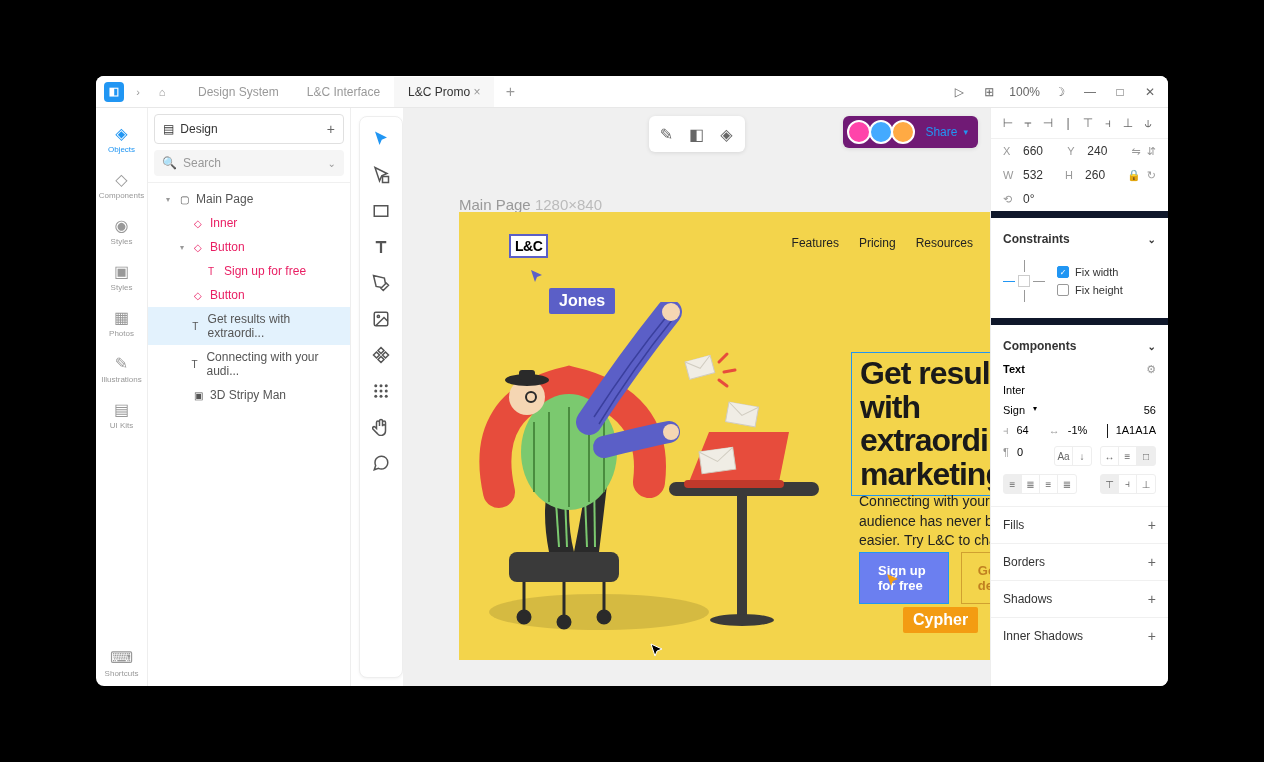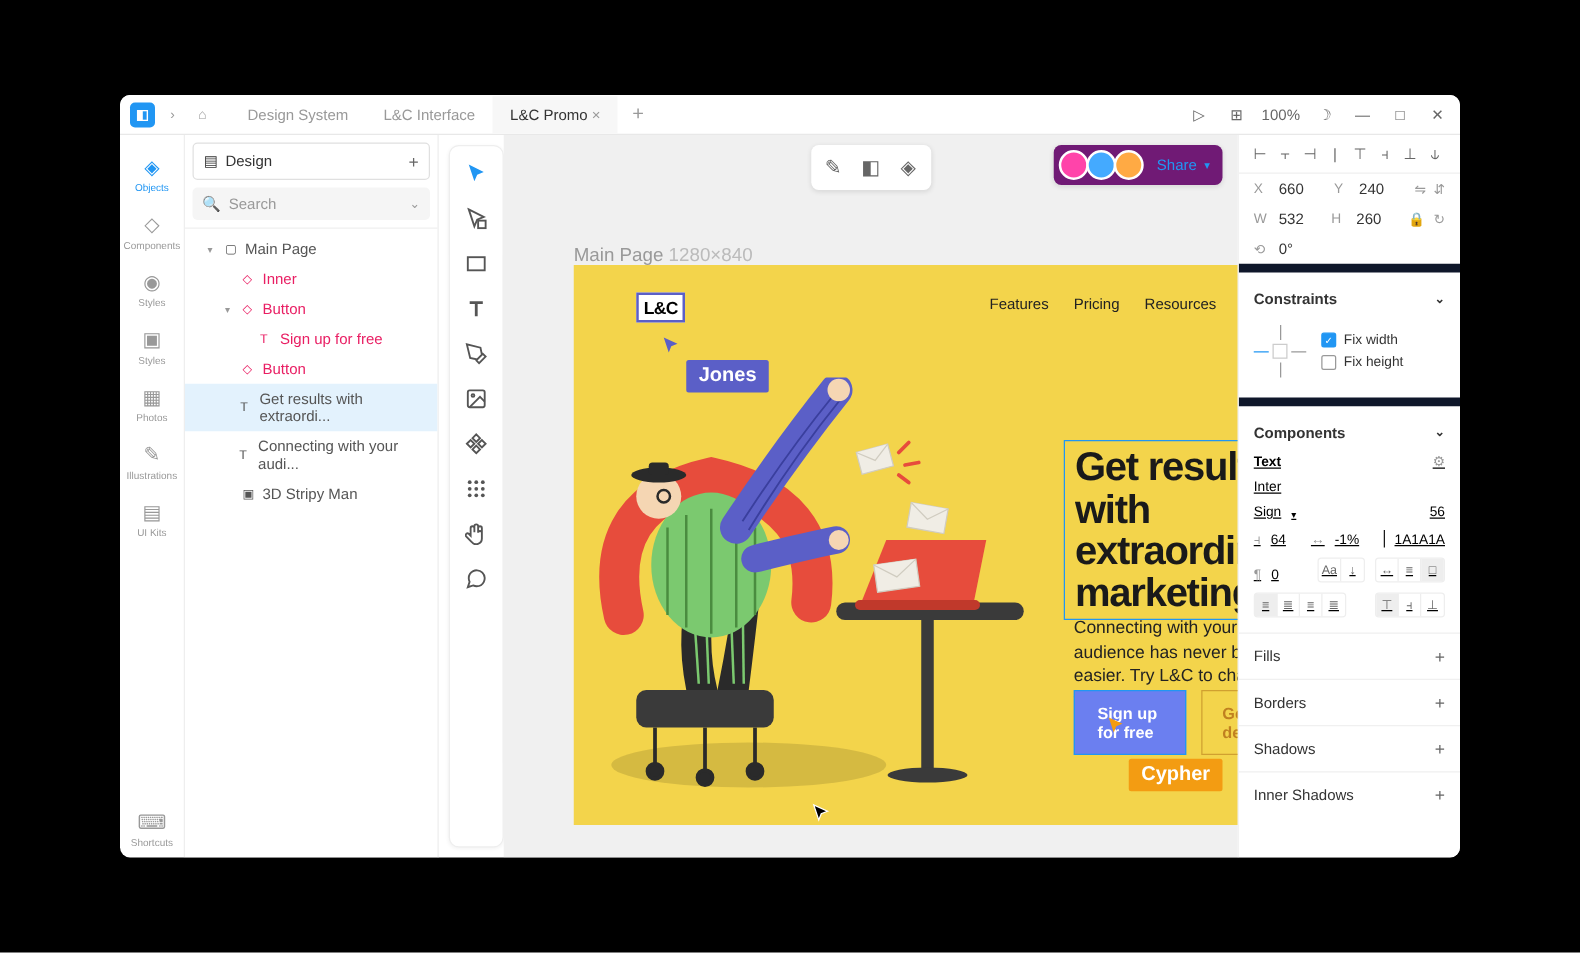--- a/index.html
+++ b/index.html
@@ -71,21 +71,21 @@
 .prop-label{color:#999;width:14px;font-size:11px;}
 .prop-val{color:#333;flex:1;font-size:12px;}
 .prop-icon{color:#999;cursor:pointer;font-size:11px;}
 .constraints-box{display:flex;align-items:center;padding:8px 12px;gap:12px;}
 .constraint-widget{width:42px;height:42px;position:relative;}
 .cw-line{position:absolute;background:#999;}
 .check-row{display:flex;align-items:center;gap:6px;font-size:11px;color:#333;padding:3px 0;}
 .check-box{width:12px;height:12px;border:1px solid #999;border-radius:2px;display:flex;align-items:center;justify-content:center;font-size:8px;}
 .check-box.checked{background:#2196f3;border-color:#2196f3;color:#fff;}
 .text-section{padding:0 12px;}
-.text-row{display:flex;align-items:flex-end;padding:4px 0;gap:8px;font-size:11px;text-decoration:underline;}
+.text-row{display:flex;align-items:flex-start;padding:4px 0;gap:8px;font-size:11px;}
 .swatch{width:14px;height:14px;background:#1a1a1a;}
 .btn-group{display:flex;border:1px solid #eee;border-radius:3px;}
 .btn-group .b{width:18px;height:18px;display:flex;align-items:center;justify-content:center;font-size:10px;color:#666;cursor:pointer;border-right:1px solid #eee;}
 .btn-group .b:last-child{border-right:none;}
 .btn-group .b.active{background:#eee;}
 .section-row{display:flex;align-items:center;padding:10px 12px;border-top:1px solid #f0f0f0;font-size:12px;color:#333;font-weight:500;}
 .section-row .plus{margin-left:auto;color:#666;font-size:14px;cursor:pointer;}
 </style>
 </head>
 <body>

